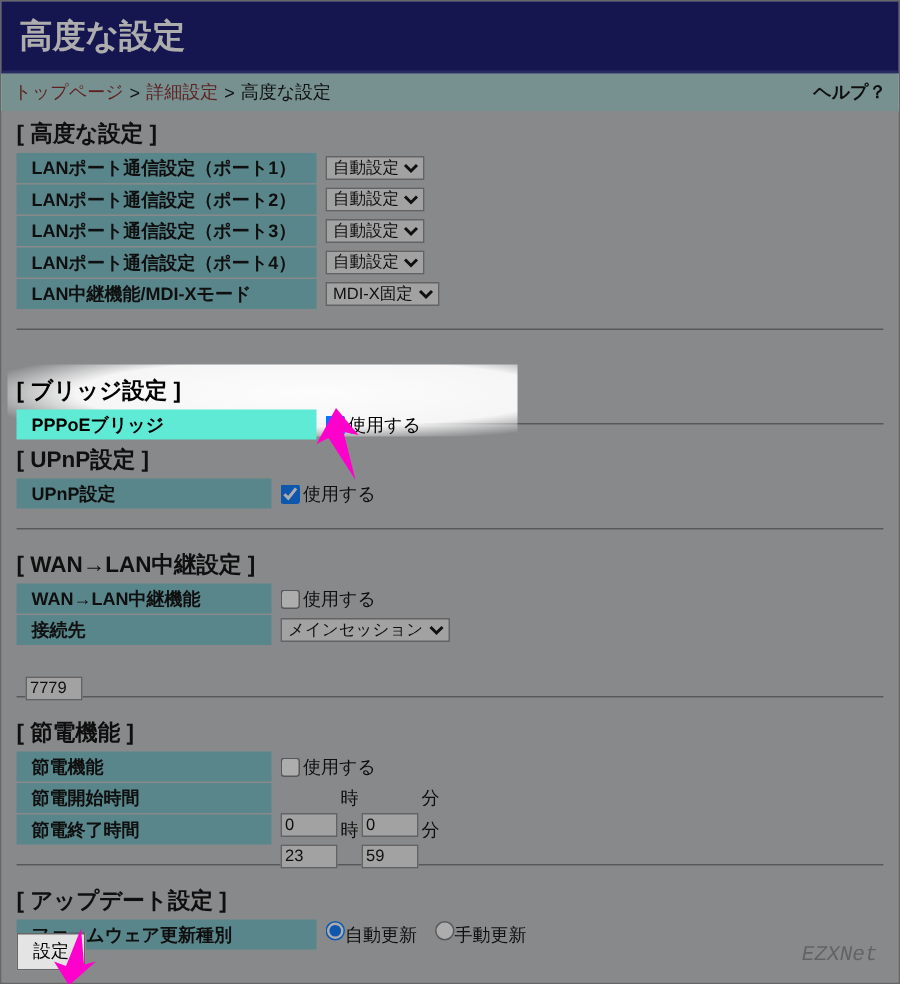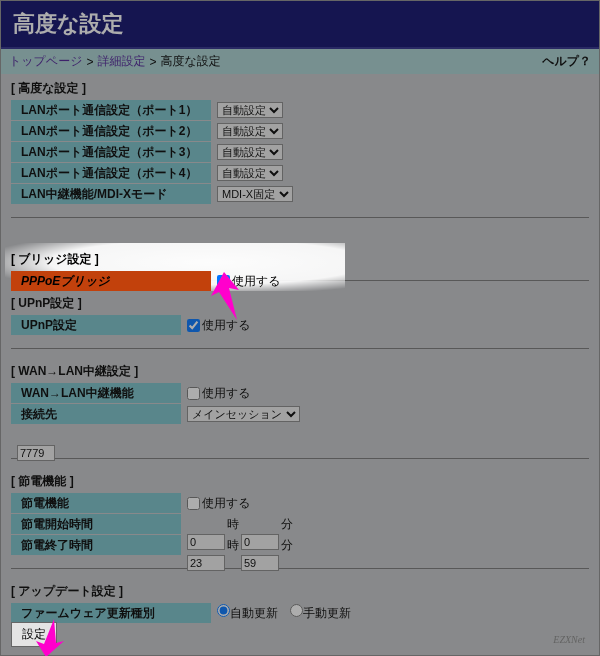--- a/index.html
+++ b/index.html
@@ -1,40 +1,40 @@
 <!DOCTYPE html>
 <html><head>
 <meta charset="utf-8">
 <style>
   * { box-sizing: border-box; margin: 0; padding: 0; }
   html, body { width: 600px; height: 656px; background: #ccc; font-family: "MS PGothic","Meiryo",sans-serif; font-size: 12px; }
   .page { width: 600px; height: 656px; background: #c4c6c8; position: relative; border: 1px solid #666; }
   .dim { position: absolute; inset: 0; background: rgba(40,40,40,0.38); pointer-events: none; z-index: 5; }
   .titlebar { background: #0a0a6a; color: #fff; font-size: 22px; font-weight: bold; padding: 8px 12px; border-bottom: 2px solid #2a2a8a; }
   .crumbs { background: #a8d0d0; padding: 4px 8px; display: flex; align-items: center; gap: 4px; font-size: 12px; }
-  .crumbs a { color: #4c1d95; }
+  .crumbs a { color: #7f1d1d; }
   .crumbs .help { margin-left: auto; font-weight: bold; color: #000; }
   .warn { color: #c00000; padding: 10px 12px; font-size: 12px; }
   .section { padding: 2px 10px 4px; }
-  .sect-title { font-weight: bold; padding: 4px 0 3px; font-size: 12px; }
+  .sect-title { font-weight: bold; padding: 4px 0 3px; font-size: 15px; }
   .row { display: flex; align-items: center; height: 20px; margin-bottom: 1px; }
   .row .lab { background: #78c0c8; width: 200px; padding: 2px 10px; font-weight: bold; color: #000; font-size: 12px; height: 20px; line-height: 16px; }
   .row .val { padding: 0 6px; display: flex; align-items: center; gap: 2px; font-size: 12px; }
   select, input[type=text] { font-size: 11px; border: 1px solid #888; background: #eee; }
   input[type=text] { width: 38px; padding: 1px 2px; margin-top: 36px; }
   hr.sep { border: none; border-top: 1px solid #777; margin: 8px 10px; }
   .spotlight { position: absolute; left: 4px; top: 242px; width: 340px; height: 48px; background: radial-gradient(ellipse at 60% 40%, rgba(255,255,255,0.98) 0%, rgba(255,255,255,0.92) 55%, rgba(255,255,255,0) 80%); z-index: 6; pointer-events: none; }
   .bridge-area { position: absolute; left: 10px; top: 246px; z-index: 7; background: transparent; }
   .bridge-area .sect-title { }
-  .bridge-area .row .lab { background: #c2410c; font-style: italic; }
+  .bridge-area .row .lab { background: #5eead4; }
   .arrow1 { position: absolute; left: 198px; top: 271px; z-index: 8; pointer-events: none; }
   .arrow2 { position: absolute; left: 35px; top: 618px; z-index: 8; pointer-events: none; }
   .btn-area { position: absolute; left: 10px; bottom: 8px; z-index: 7; }
   button.settei { background: #e4e4e4; border: 1px solid #666; padding: 3px 10px; font-size: 12px; }
-  .watermark { position: absolute; right: 14px; bottom: 10px; color: #888; font-style: italic; font-size: 10px; font-family: Liberation Serif, serif; z-index: 2; text-align: center; }
+  .watermark { position: absolute; right: 14px; bottom: 10px; color: #888; font-style: italic; font-size: 14px; font-family: Liberation Mono, monospace; z-index: 2; text-align: center; }
   .radio-lbl { margin-right: 10px; }
 </style>
 </head>
 <body>
 
 <div class="page">
   <div class="titlebar">高度な設定</div>
   <div class="crumbs">
     <a>トップページ</a>
     <span>&gt;</span>

